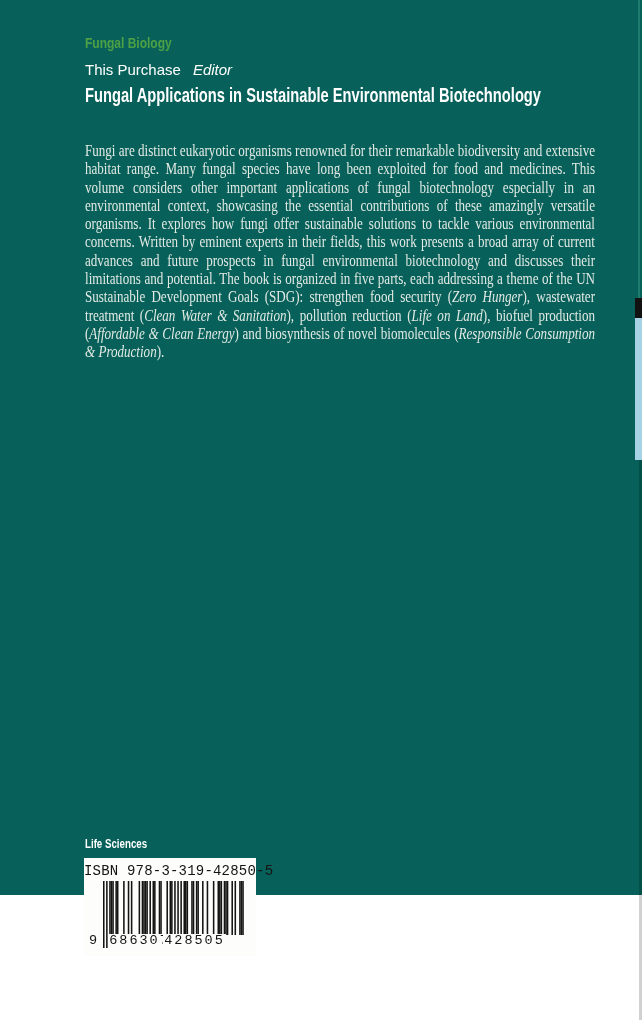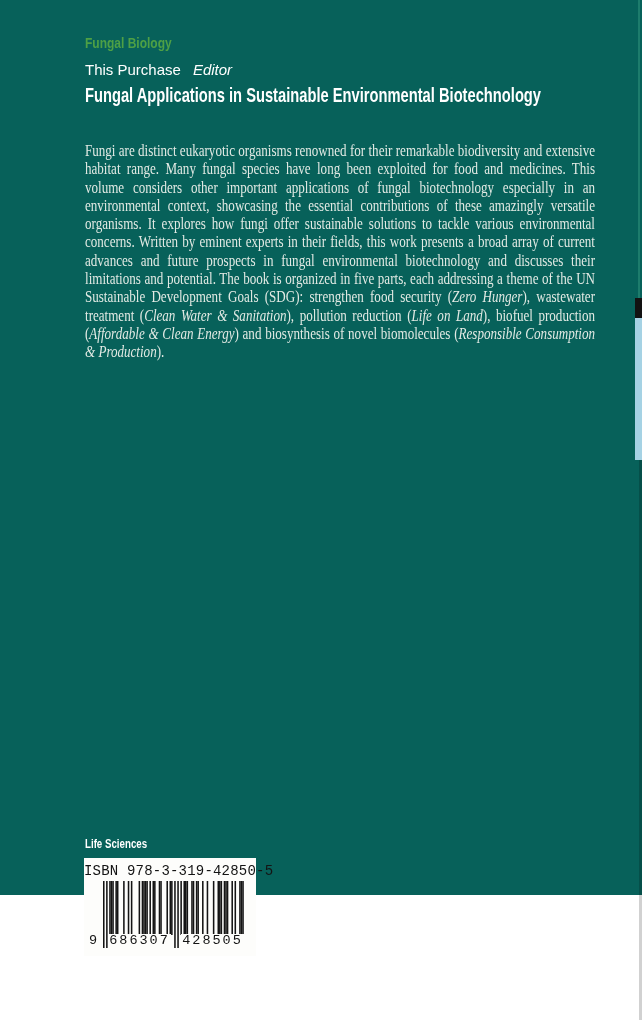--- a/index.html
+++ b/index.html
@@ -60,21 +60,21 @@
   .barcode-row svg{position:absolute;left:0;top:0;}
   .barcode-row svg rect{fill:#141414;}
   .bc-digit{
     position:absolute;bottom:0;
     font-family:"Liberation Mono",monospace;
     font-size:13.5px;line-height:14px;height:14px;
     color:#141414;white-space:nowrap;
   }
   .bc-left{left:-14px;}
   .bc-g1{left:5px;width:63px;background:#fdfdfb;text-align:center;letter-spacing:2px;}
-  .bc-g2{left:78px;width:63px;background:#fdfdfb;text-align:center;letter-spacing:2px;}
+  .bc-g2{left:60px;width:63px;background:#fdfdfb;text-align:center;letter-spacing:2px;}
   .springer-line{
     left:85px;top:954px;
     font-size:15px;line-height:20px;font-weight:bold;color:#ffffff;
     transform:scaleX(0.70);transform-origin:0 0;white-space:nowrap;
   }
   .tri-icon{font-size:11px;margin-right:7px;}
   
   .edge-line{right:2px;top:0;width:2px;height:300px;background:#1d7c6c;}
   .edge-black{right:0;top:298px;width:7px;height:20px;background:#121212;}
   .edge-blue{right:0;top:318px;width:7px;height:142px;background:#a5d2e4;}

